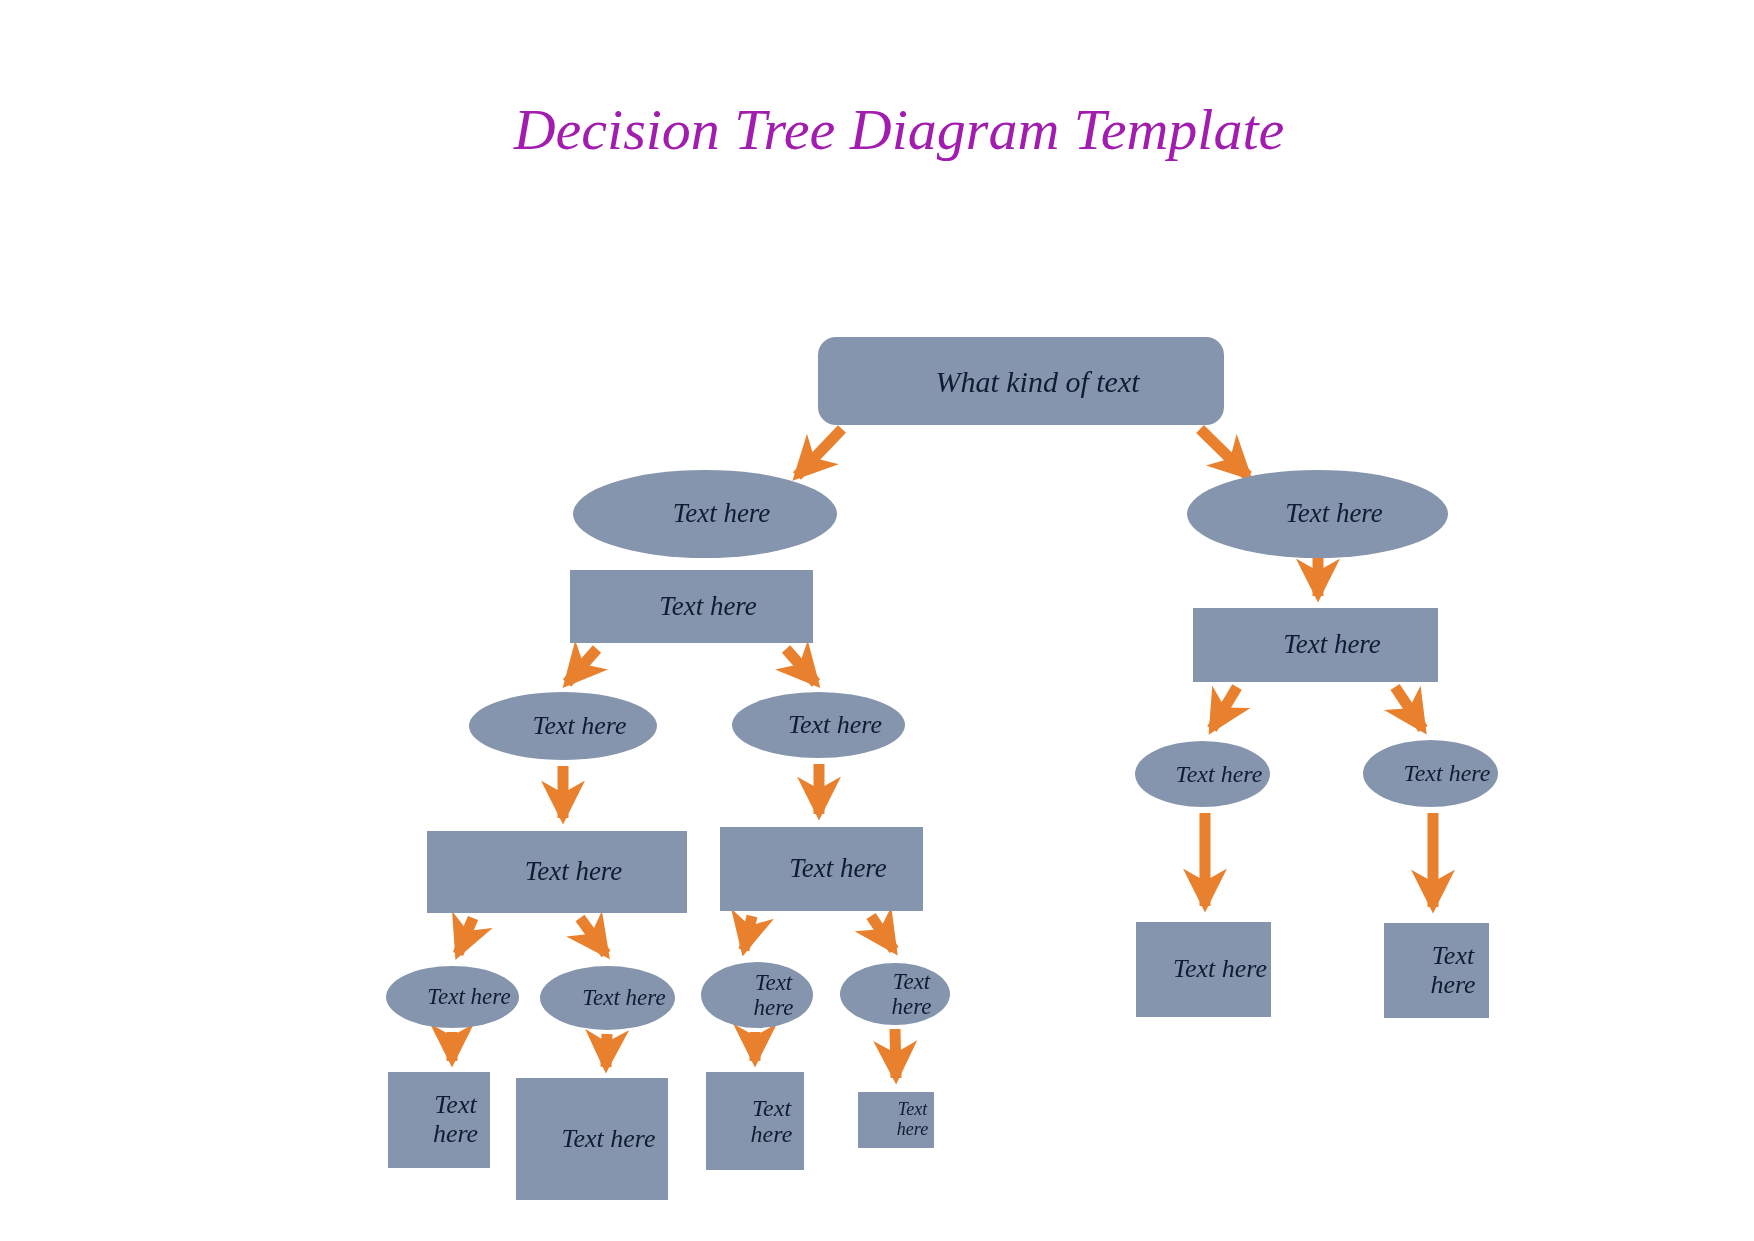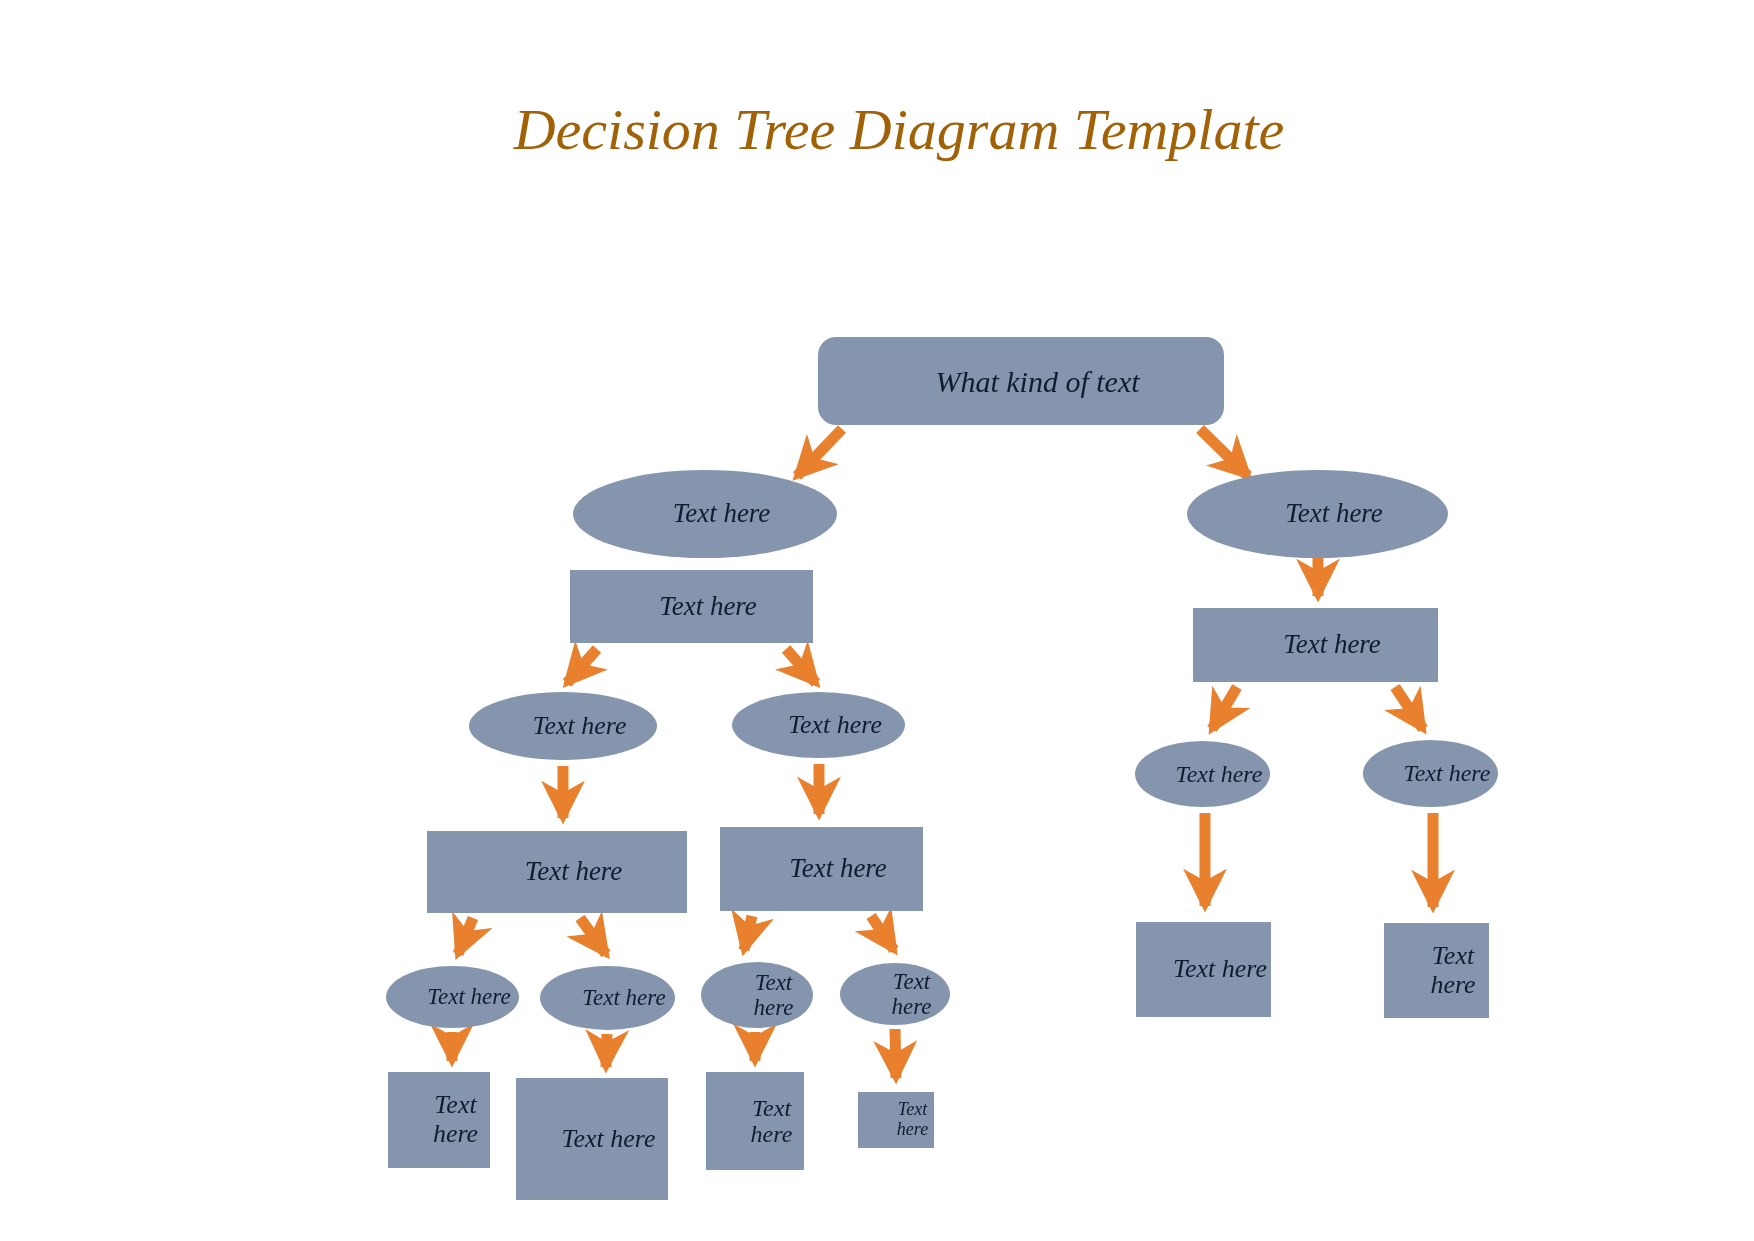--- a/index.html
+++ b/index.html
@@ -11,21 +11,21 @@
     overflow:hidden;
   }
   .page-title{
     position:absolute;
     left:899px;top:96px;
     transform:translateX(-50%);
     white-space:nowrap;
     font-style:italic;
     font-weight:400;
     font-size:58px;
-    color:#a16207;
+    color:#a21caf;
     margin:0;
   }
   .arrows{position:absolute;left:0;top:0;width:1754px;height:1241px;}
   .node{
     position:absolute;
     background:#8595ae;
     display:flex;align-items:center;justify-content:center;
     text-align:center;
     font-style:italic;
     color:#111c30;

